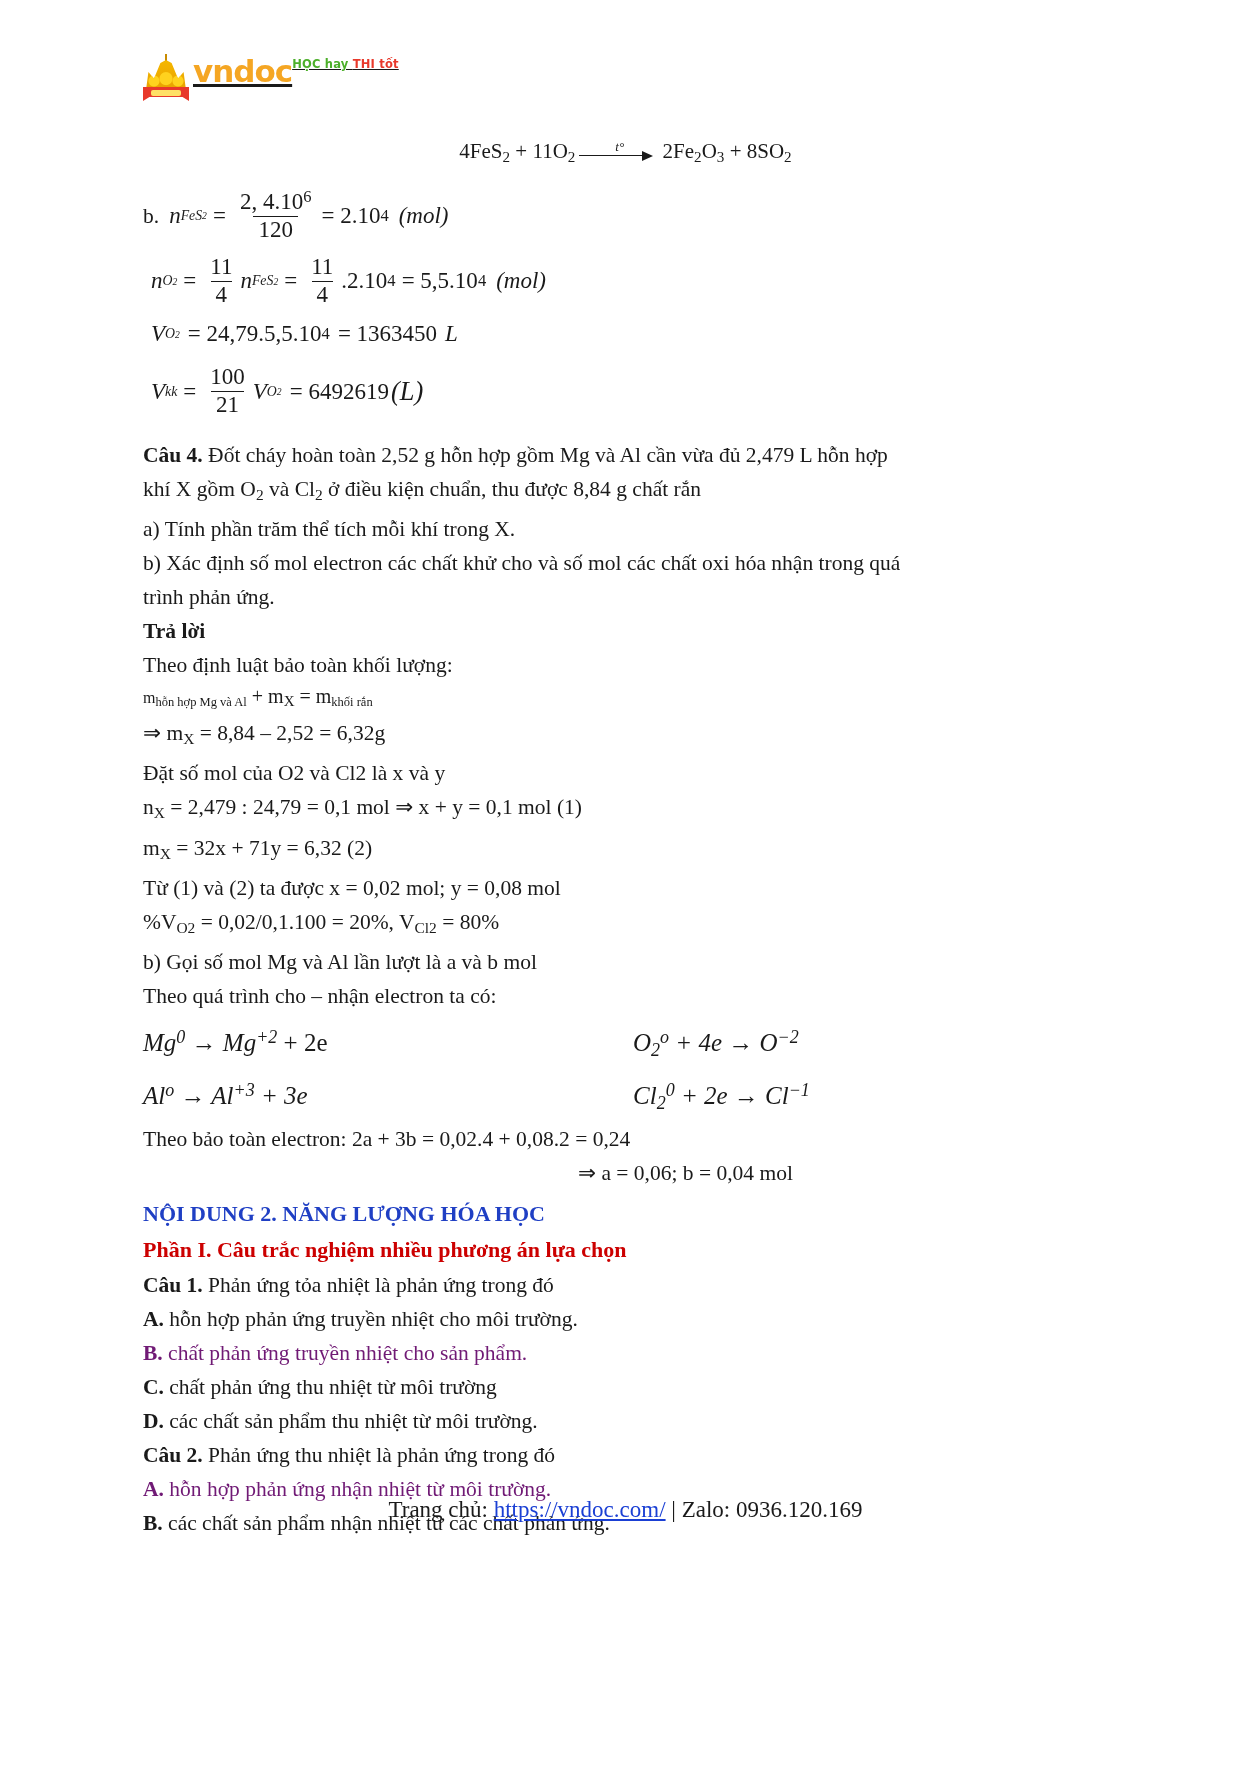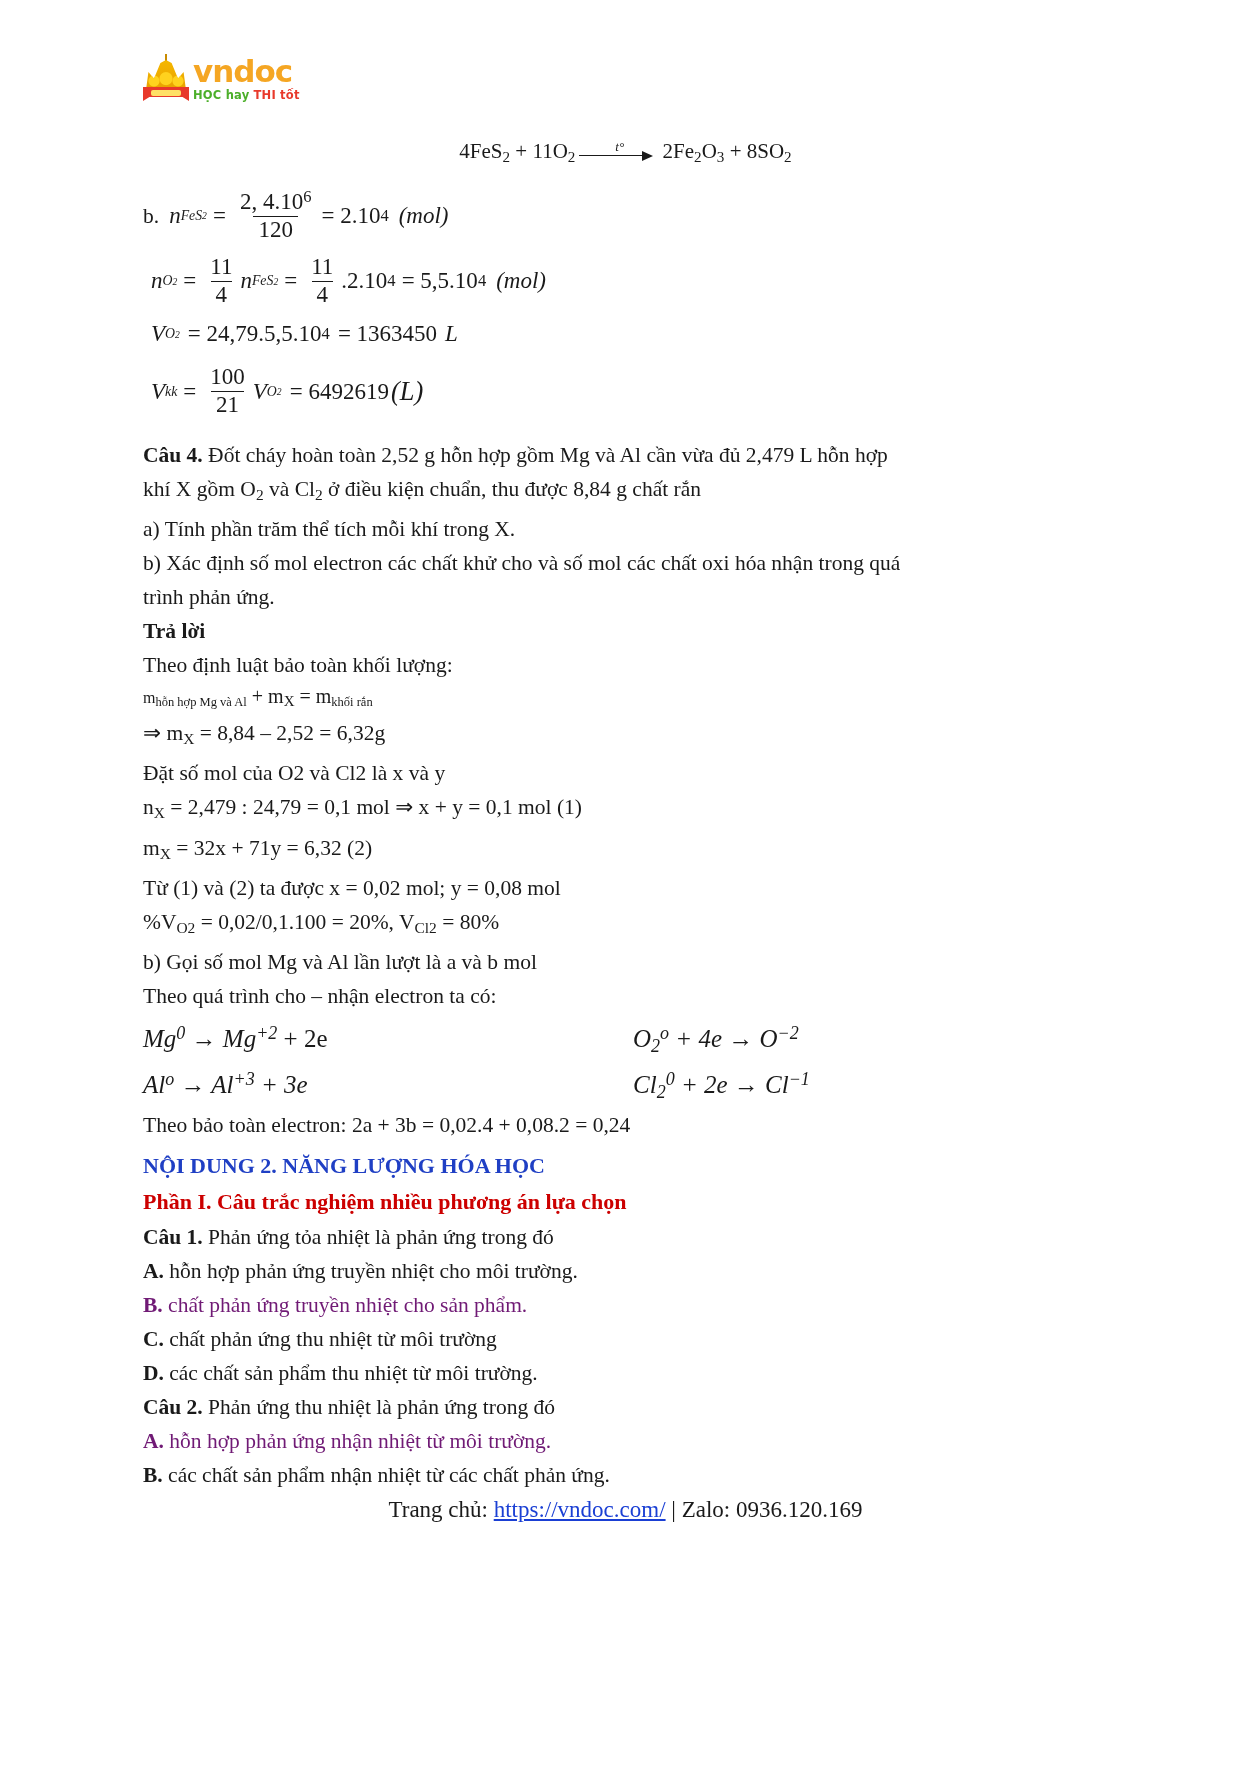--- a/index.html
+++ b/index.html
@@ -71,21 +71,21 @@
   }
   .logo-mark .banner-in {
     position: absolute;
     left: 8px;
     top: 34px;
     width: 30px;
     height: 6px;
     background: #ffe066;
     border-radius: 2px;
   }
-  .logo-text { display: flex; flex-direction: column; }
+  .logo-text { display: flex; flex-direction: row; text-decoration: underline; }
   .logo-word {
     font-family: "DejaVu Sans", sans-serif;
     font-weight: bold;
     font-size: 31px;
     line-height: 31px;
     color: #f5a623;
     letter-spacing: -1px;
   }
   .logo-sub {
     font-family: "DejaVu Sans", sans-serif;
@@ -187,21 +187,21 @@
   .tiny {
     font-size: 16px;
     line-height: 28px;
   }
   .tiny .subtxt { font-size: 12.5px; vertical-align: -0.2em; }
 
   .italic-eq {
     font-family: "Liberation Serif", serif;
     font-style: italic;
     font-size: 25px;
-    line-height: 33px;
+    line-height: 40px;
   }
   .italic-eq .upr { font-style: normal; }
 
   .two-col {
     display: flex;
     width: 100%;
   }
   .two-col .left { width: 490px; }
   .two-col .right { flex: 1; }
 
@@ -388,20 +388,21 @@
     <div class="two-col">
       <div class="left italic-eq">
         <span>Al</span><sup>o</sup><span> → Al</span><sup>+3</sup><span> + 3e</span>
       </div>
       <div class="right italic-eq">
         <span>Cl</span><sub>2</sub><sup>0</sup><span> + 2e → Cl</span><sup>−1</sup>
       </div>
     </div>
 
     <div class="p">Theo bảo toàn electron: 2a + 3b = 0,02.4 + 0,08.2 = 0,24</div>
+    <div class="center-line" style="padding-left:120px;">⇒ a = 0,06; b = 0,04 mol</div>
 
     <div class="heading-blue" style="margin-top:6px;">NỘI DUNG 2. NĂNG LƯỢNG HÓA HỌC</div>
     <div class="heading-red">Phần I. Câu trắc nghiệm nhiều phương án lựa chọn</div>
 
     <div class="p">
       <span class="b">Câu 1.</span><span> Phản ứng tỏa nhiệt là phản ứng trong đó</span>
     </div>
     <div class="p">
       <span class="b">A.</span><span> hỗn hợp phản ứng truyền nhiệt cho môi trường.</span>
     </div>

